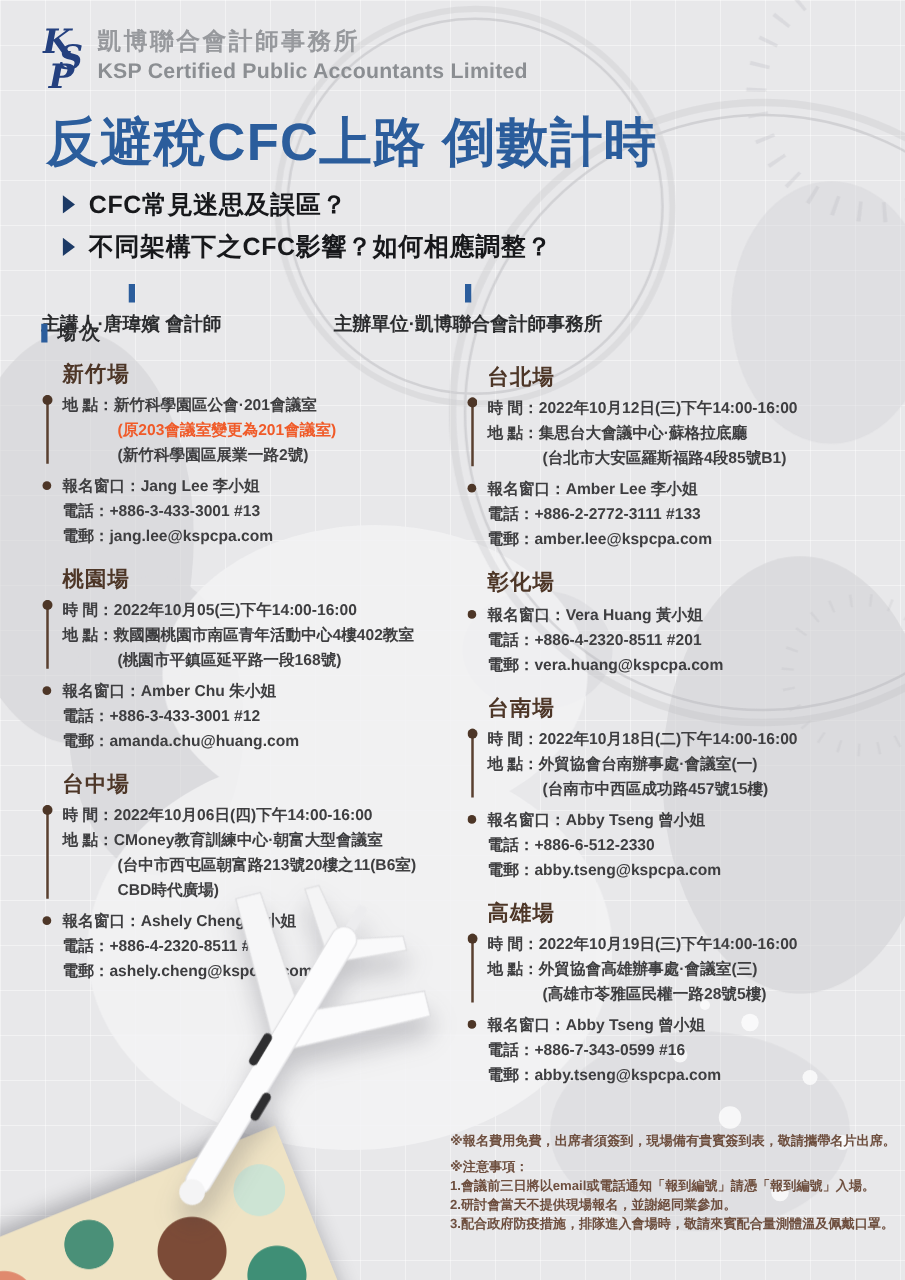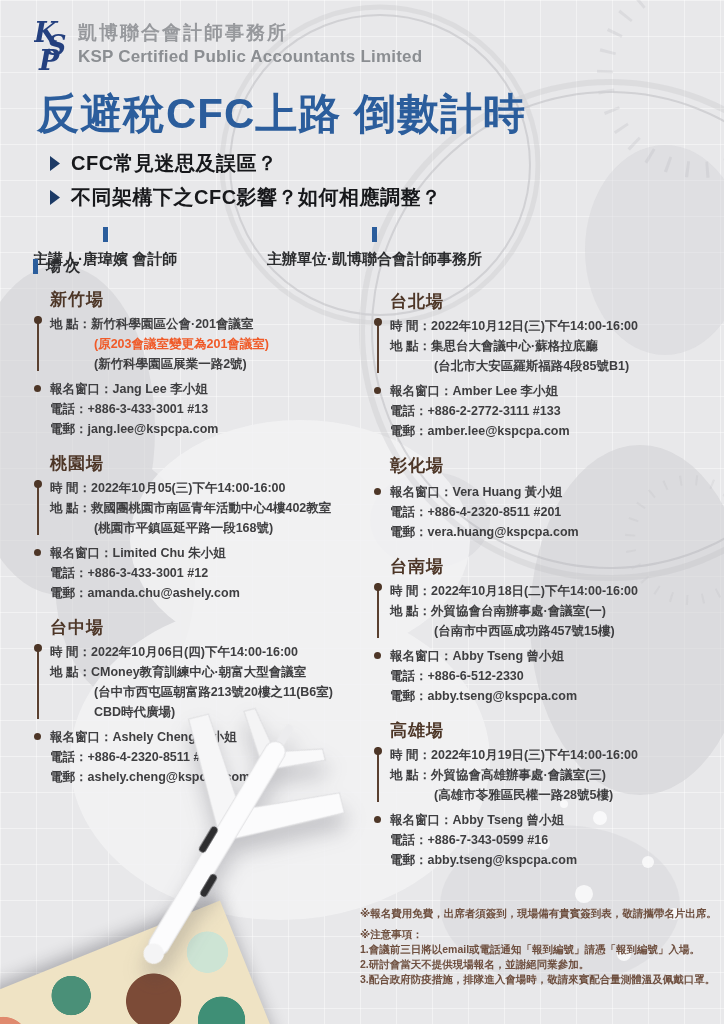--- a/index.html
+++ b/index.html
@@ -153,23 +153,23 @@
 
     <div class="session">
       <div class="s-name">桃園場</div>
       <div class="s-body">
         <div class="row"><span>時 間：</span><span>2022年10月05(三)下午14:00-16:00</span></div>
         <div class="row"><span>地 點：</span><span>救國團桃園市南區青年活動中心4樓402教室</span></div>
         <div class="row indent">(桃園市平鎮區延平路一段168號)</div>
       </div>
       <div class="contact">
         <span class="c-dot"></span>
-        <div class="row"><span>報名窗口：</span><span>Limited Chu 朱小姐</span></div>
+        <div class="row"><span>報名窗口：</span><span>Amber Chu 朱小姐</span></div>
         <div class="row"><span>電話：</span><span>+886-3-433-3001 #12</span></div>
-        <div class="row"><span>電郵：</span><span>amanda.chu@ashely.com</span></div>
+        <div class="row"><span>電郵：</span><span>amanda.chu@huang.com</span></div>
       </div>
     </div>
 
     <div class="session">
       <div class="s-name">台中場</div>
       <div class="s-body">
         <div class="row"><span>時 間：</span><span>2022年10月06日(四)下午14:00-16:00</span></div>
         <div class="row"><span>地 點：</span><span>CMoney教育訓練中心·朝富大型會議室</span></div>
         <div class="row indent">(台中市西屯區朝富路213號20樓之11(B6室)</div>
         <div class="row indent">CBD時代廣場)</div>

